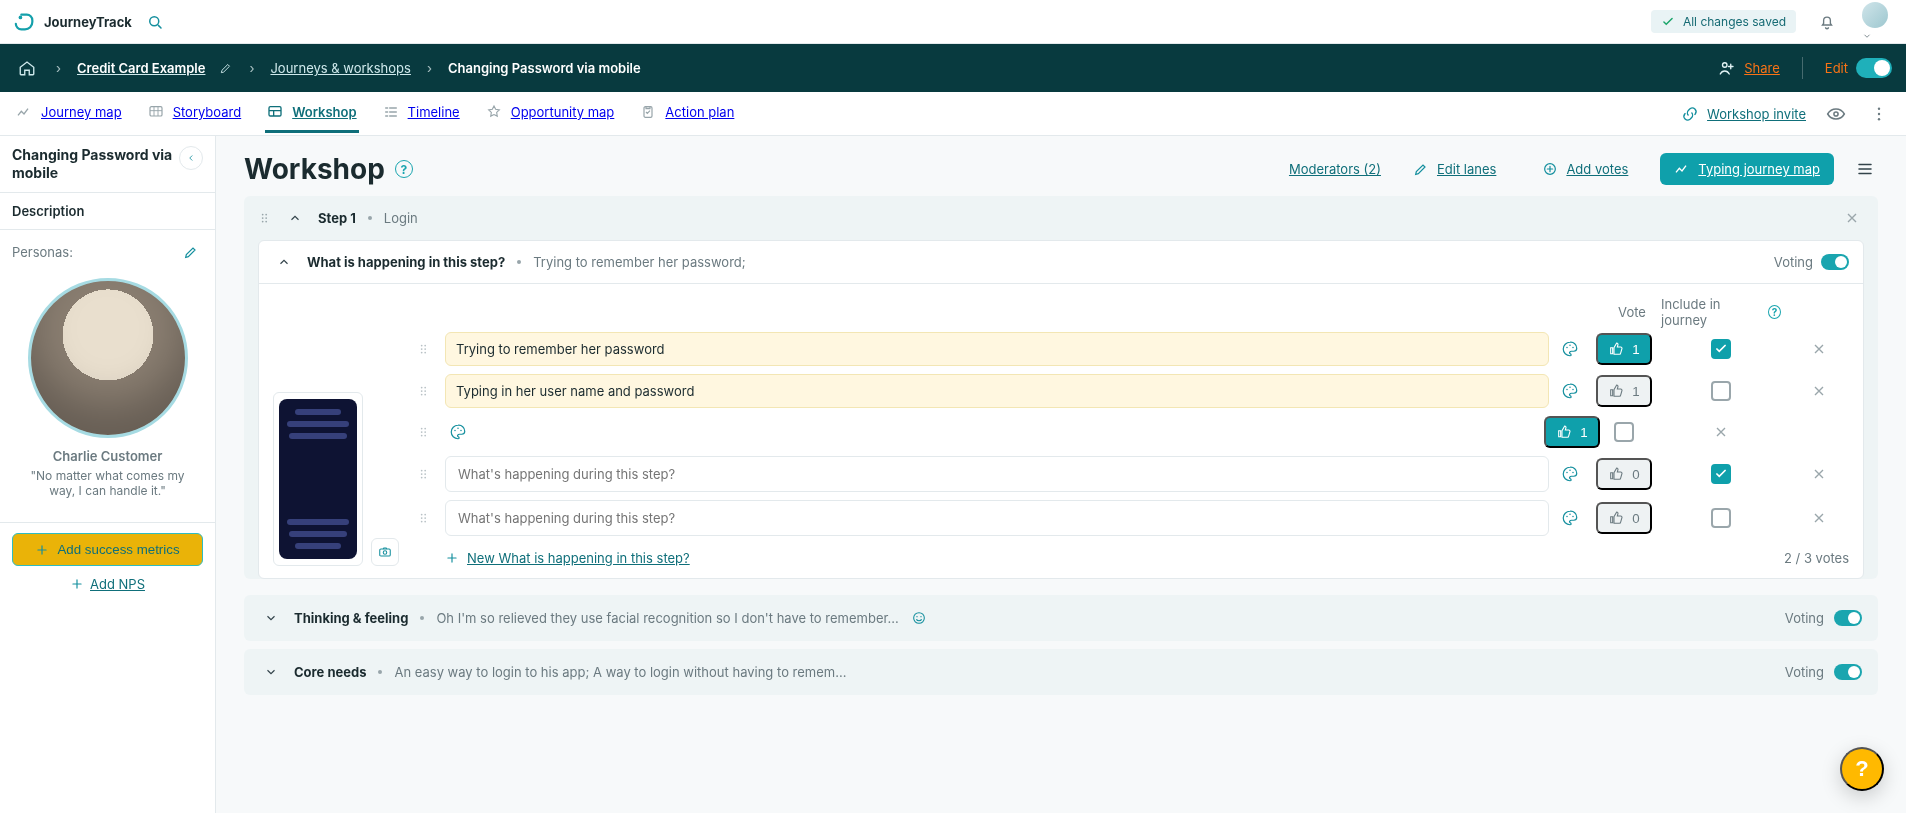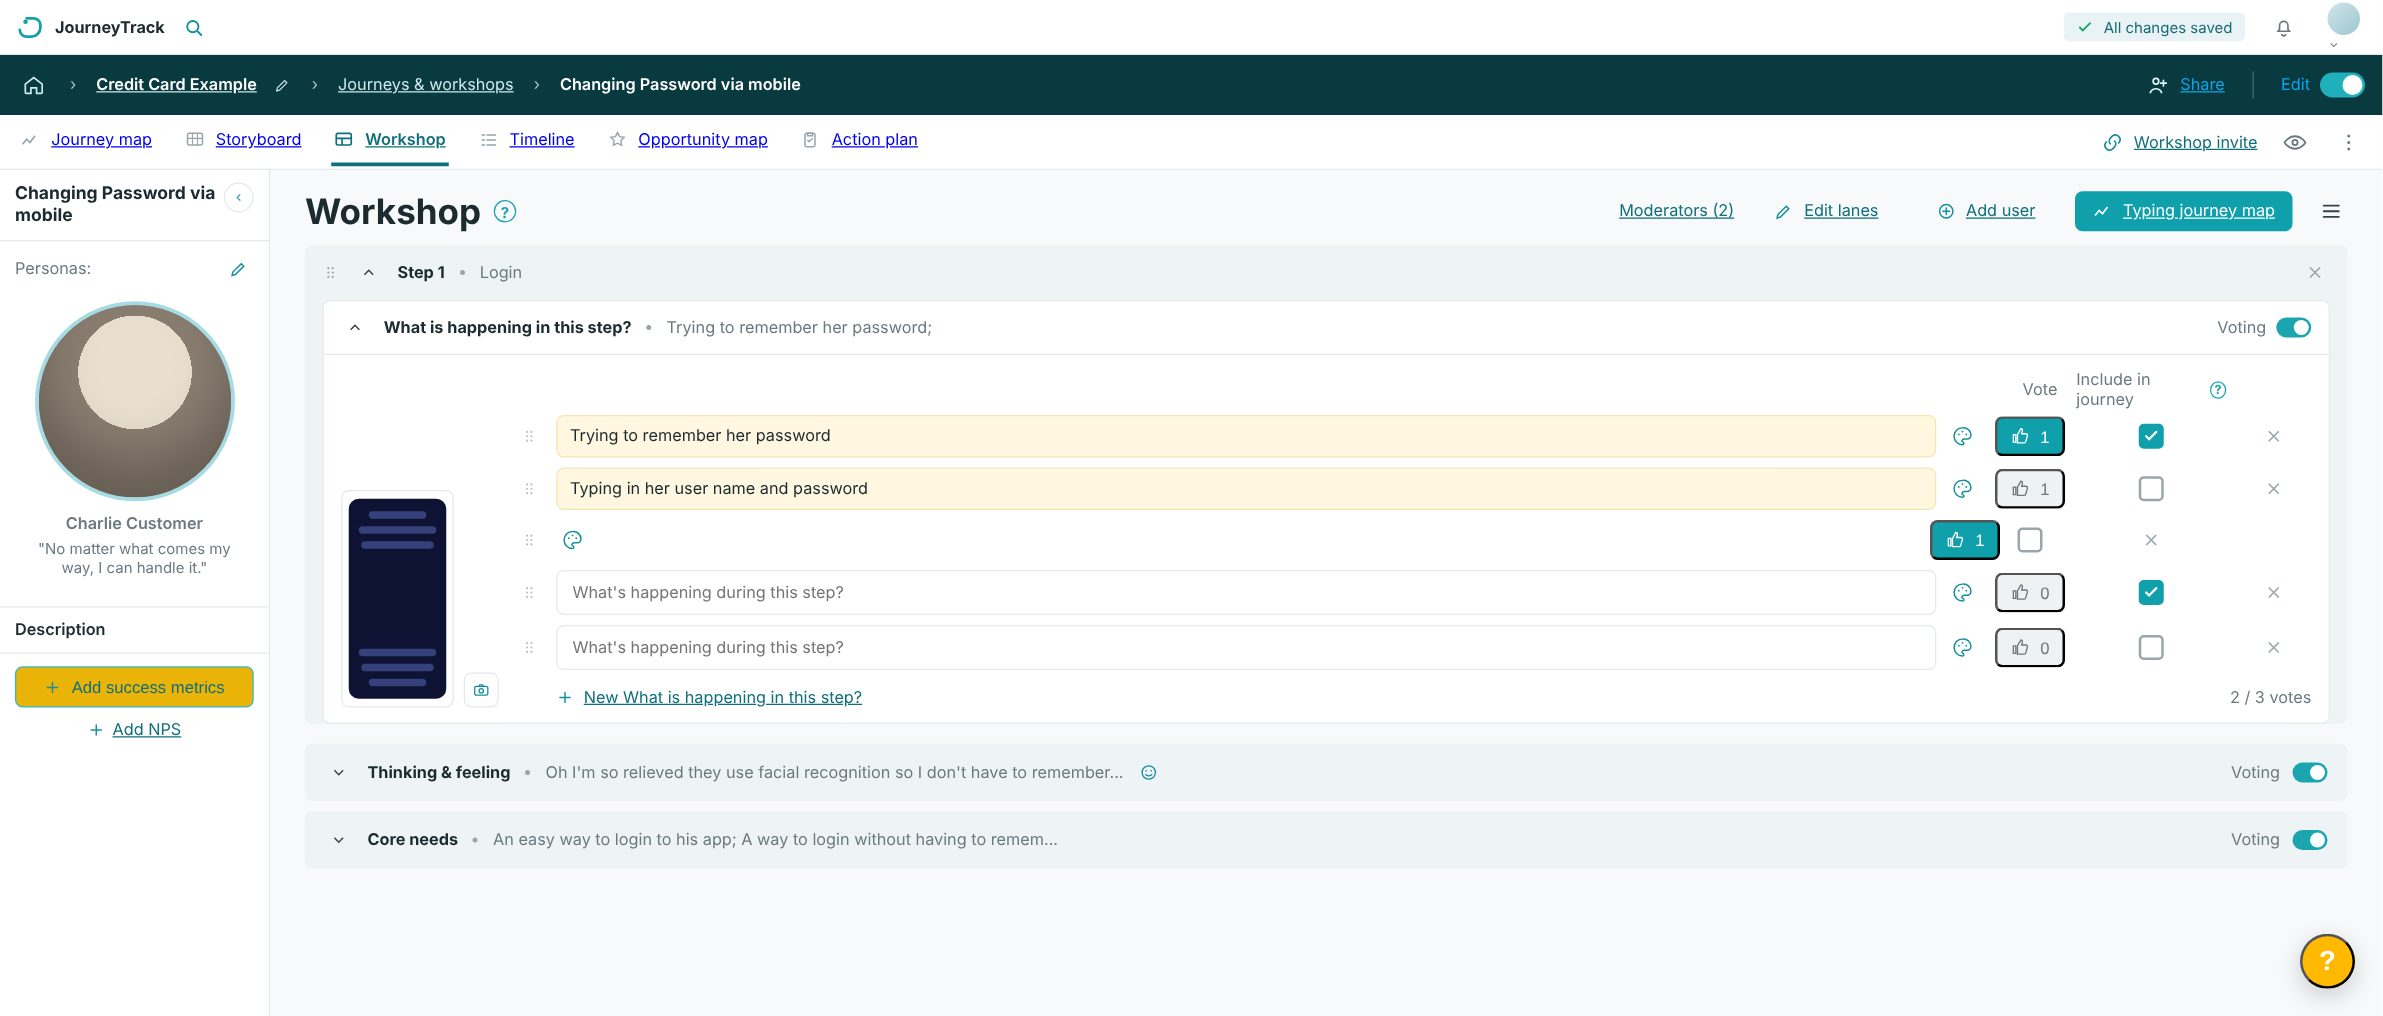--- a/index.html
+++ b/index.html
@@ -34,21 +34,21 @@
   .icon-btn{background:transparent;border:none;cursor:pointer;padding:4px;border-radius:6px;color:var(--muted)}
   svg{display:block}
 
   
   .navbar{height:48px;background:#083a3f;color:#e9f6f7;display:flex;align-items:center;justify-content:space-between;padding:0 14px}
   .crumbs{display:flex;align-items:center;gap:16px}
   .crumb{display:flex;align-items:center;gap:14px;color:#cfe9ec}
   .crumb strong{color:#fff;font-weight:600}
   .chev{opacity:.7}
   .nav-actions{display:flex;align-items:center;gap:22px}
-  .nav-link{display:flex;align-items:center;gap:8px;color:#0ea5e9}
+  .nav-link{display:flex;align-items:center;gap:8px;color:#f97316}
   .toggle{width:36px;height:20px;background:#1fb0ba;border-radius:999px;position:relative}
   .toggle .knob{position:absolute;right:2px;top:2px;width:16px;height:16px;border-radius:50%;background:#fff}
 
   
   .subtabs{height:44px;border-bottom:1px solid var(--line);display:flex;align-items:center;justify-content:space-between;padding:0 14px}
   .tabs{display:flex;align-items:center;gap:22px;color:var(--muted)}
   .tab{display:flex;align-items:flex-end;gap:9px;padding:10px 2px;border-bottom:3px solid transparent}
   .tab.active{color:var(--teal-700);border-bottom-color:var(--teal-700);font-weight:600}
   .right-tools{display:flex;align-items:center;gap:16px;color:var(--teal-700)}
 
@@ -290,36 +290,36 @@
 
   <aside class="sidebar">
     <div class="side-head">
       <div class="side-title">Changing Password via mobile</div>
       <button class="collapse-btn" aria-label="Collapse">
         <svg width="14" height="14" viewBox="0 0 24 24">
             <path d="M15 6l-6 6 6 6" fill="none" stroke="#148f9e" stroke-width="2"></path>
           </svg>
       </button>
     </div>
+    <div class="side-section title"><span>Description</span></div>
     <div class="side-section">
       <div class="personas-head">
         <span>Personas:</span>
         <button class="icon-btn" aria-label="Edit personas">
           <svg width="16" height="16" viewBox="0 0 24 24">
               <path d="M4 20l4-1 10-10-3-3L5 16l-1 4z" fill="none" stroke="#148f9e" stroke-width="1.8"></path>
             </svg>
         </button>
       </div>
       <div class="persona">
         <div class="portrait"></div>
         <div class="name">Charlie Customer</div>
         <div class="quote">"No matter what comes my way, I can handle it."</div>
       </div>
     </div>
-    <div class="side-section title"><span>Description</span></div>
     <div class="side-actions">
       <button class="btn-outline">
         <svg width="14" height="14" viewBox="0 0 24 24">
             <path d="M12 5v14M5 12h14" stroke="#148f9e" stroke-width="2" stroke-linecap="round"></path>
           </svg>
         <span>Add success metrics</span>
       </button>
       <a href="#" class="link">
         <svg width="14" height="14" viewBox="0 0 24 24">
             <path d="M12 5v14M5 12h14" stroke="#148f9e" stroke-width="2" stroke-linecap="round"></path>
@@ -341,21 +341,21 @@
           <svg width="16" height="16" viewBox="0 0 24 24">
               <path d="M4 20l4-1 10-10-3-3L5 16l-1 4z" fill="none" stroke="#148f9e" stroke-width="1.8"></path>
             </svg>
           <span>Edit lanes</span>
         </a>
         <a href="#" class="btn ghost">
           <svg width="16" height="16" viewBox="0 0 24 24">
               <circle cx="12" cy="12" r="8" fill="none" stroke="#148f9e" stroke-width="1.8"></circle>
               <path d="M12 8v8M8 12h8" stroke="#148f9e" stroke-width="1.8" stroke-linecap="round"></path>
             </svg>
-          <span>Add user</span>
+          <span>Add votes</span>
         </a>
         <a href="#" class="btn teal">
           <svg width="16" height="16" viewBox="0 0 24 24">
               <path d="M3 17l5-6 4 4 6-8" fill="none" stroke="#fff" stroke-width="2"></path>
             </svg>
           <span>Typing journey map</span>
         </a>
         <button class="icon-btn square-btn" aria-label="Layout">
           <svg width="18" height="18" viewBox="0 0 24 24">
               <path d="M4 6h16M4 12h16M4 18h16" stroke="#33434a" stroke-width="2" stroke-linecap="round"></path>

